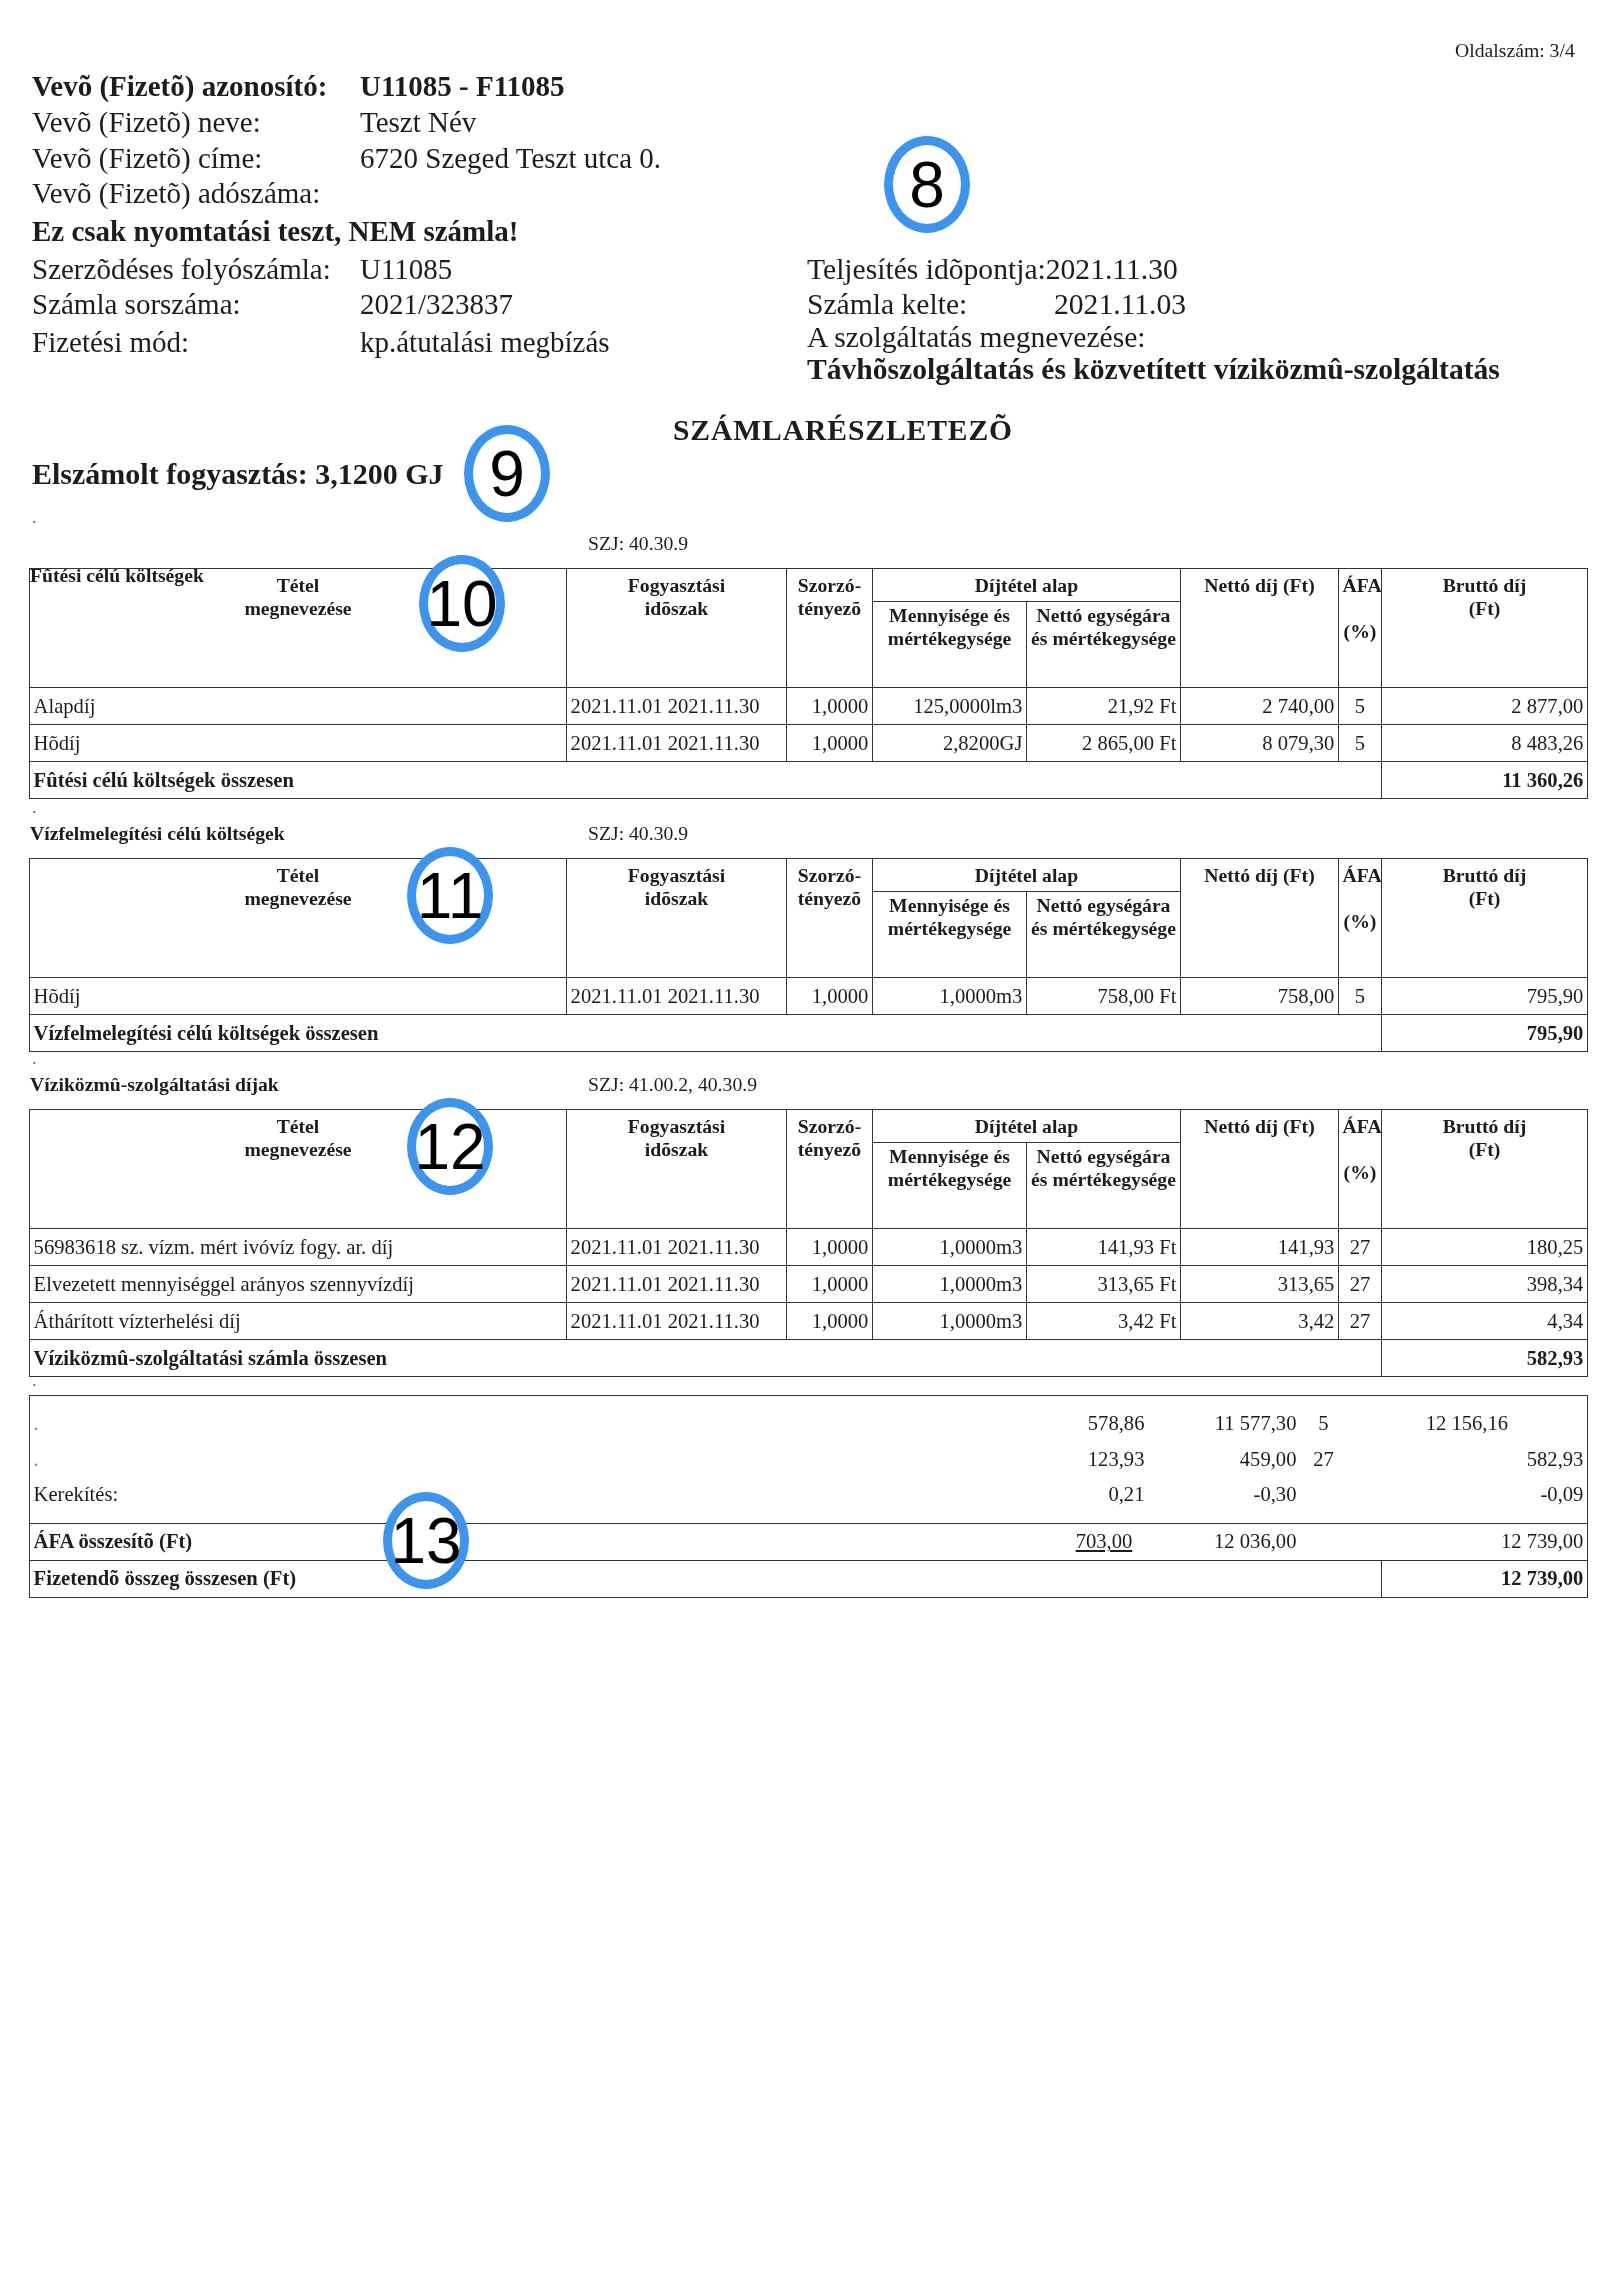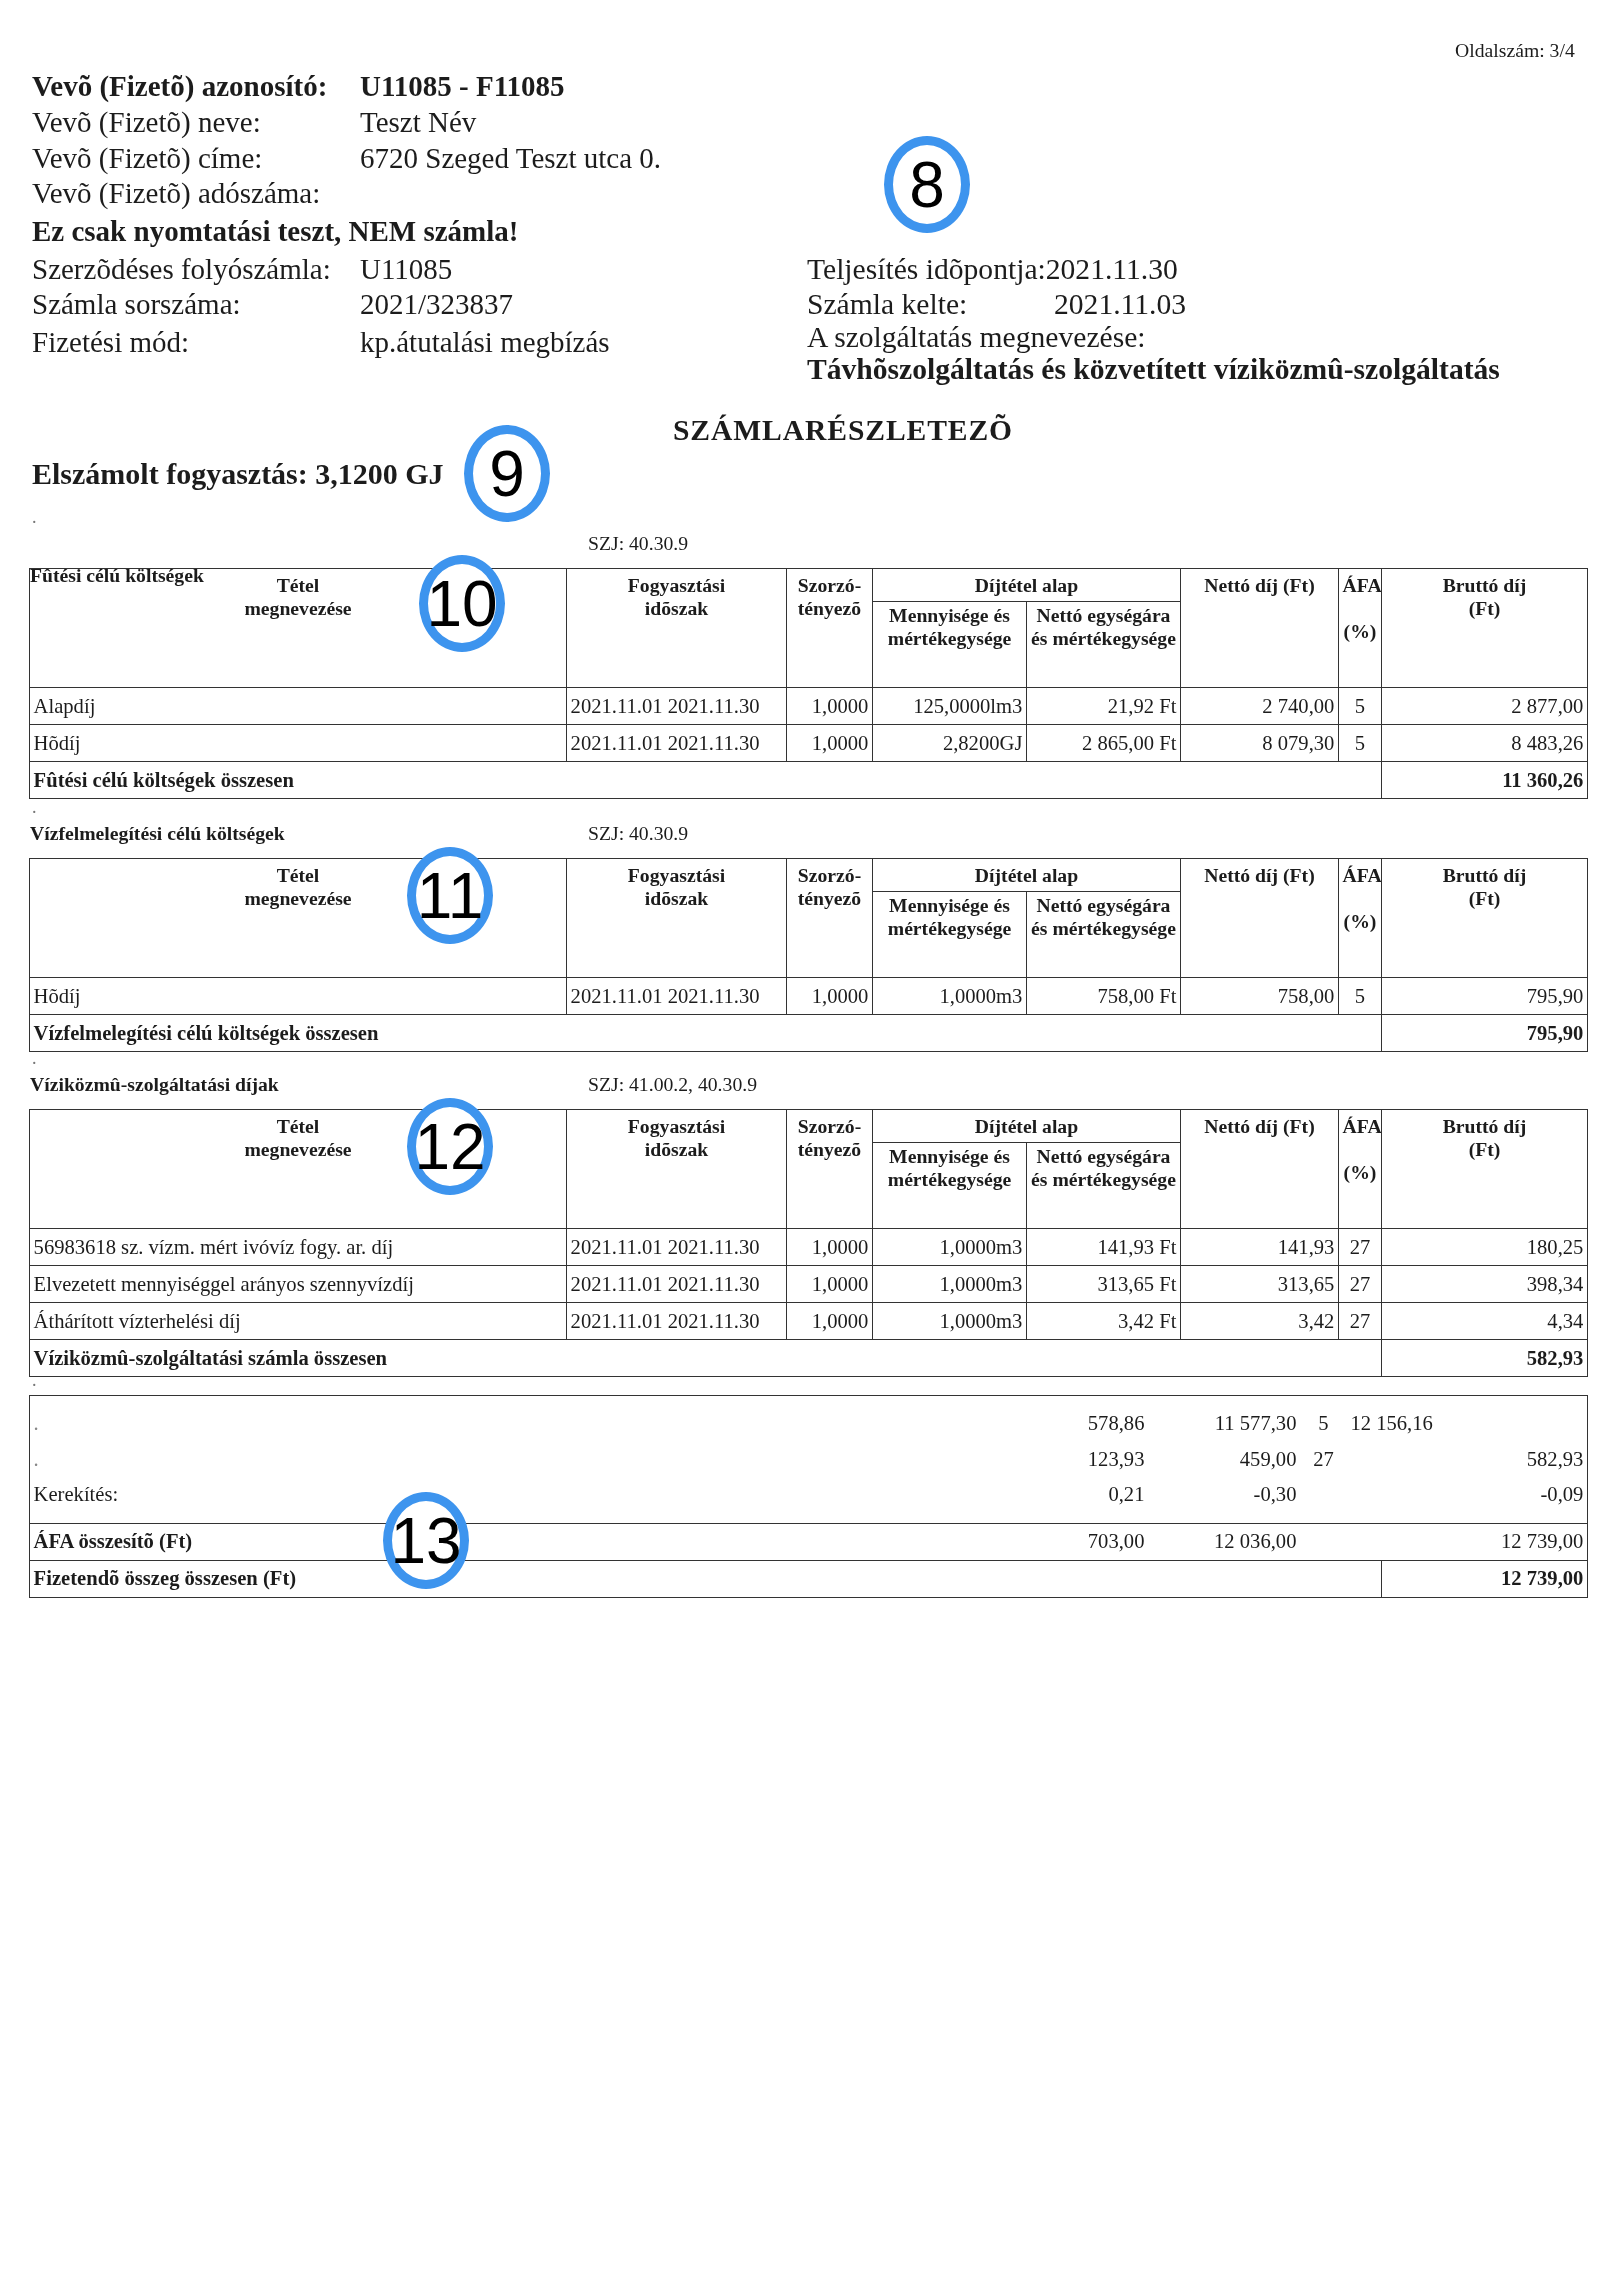--- a/index.html
+++ b/index.html
@@ -264,21 +264,21 @@
     </colgroup>
   <tbody>
   <tr>
     <td colspan="2" style="height:116px; padding:5.4px 3.6px;">
       <div style="display:flex; flex-direction:column; gap:12.5px; font-size:20.6px;">
         <div style="display:flex;">
           <span style="width:1030px; color:#888;">.</span>
           <span style="width:81px; text-align:right;">578,86</span>
           <span style="width:152px; text-align:right;">11 577,30</span>
           <span style="width:54px; text-align:center;">5</span>
-          <span style="width:233px; text-align:left;">12 156,16</span>
+          <span style="width:233px; text-align:center;">12 156,16</span>
         </div>
         <div style="display:flex;">
           <span style="width:1030px; color:#888;">.</span>
           <span style="width:81px; text-align:right;">123,93</span>
           <span style="width:152px; text-align:right;">459,00</span>
           <span style="width:54px; text-align:center;">27</span>
           <span style="width:233px; text-align:right;">582,93</span>
         </div>
         <div style="display:flex;">
           <span style="width:1030px;">Kerekítés:</span>
@@ -287,21 +287,21 @@
           <span style="width:54px; text-align:center;"></span>
           <span style="width:233px; text-align:right;">-0,09</span>
         </div>
       </div>
     </td>
   </tr>
   <tr>
     <td colspan="2">
       <div style="display:flex;">
         <span style="width:1030px; font-weight:bold;">ÁFA összesítõ (Ft)</span>
-        <span style="width:81px; text-align:right;">703,00</span>
+        <span style="width:81px; text-align:center;text-decoration:underline;">703,00</span>
         <span style="width:152px; text-align:right;">12 036,00</span>
         <span style="width:54px;"></span>
         <span style="width:233px; text-align:right;">12 739,00</span>
       </div>
     </td>
   </tr>
   <tr>
     <td class="b">Fizetendõ összeg összesen (Ft)</td>
     <td class="r b">12 739,00</td>
   </tr>

